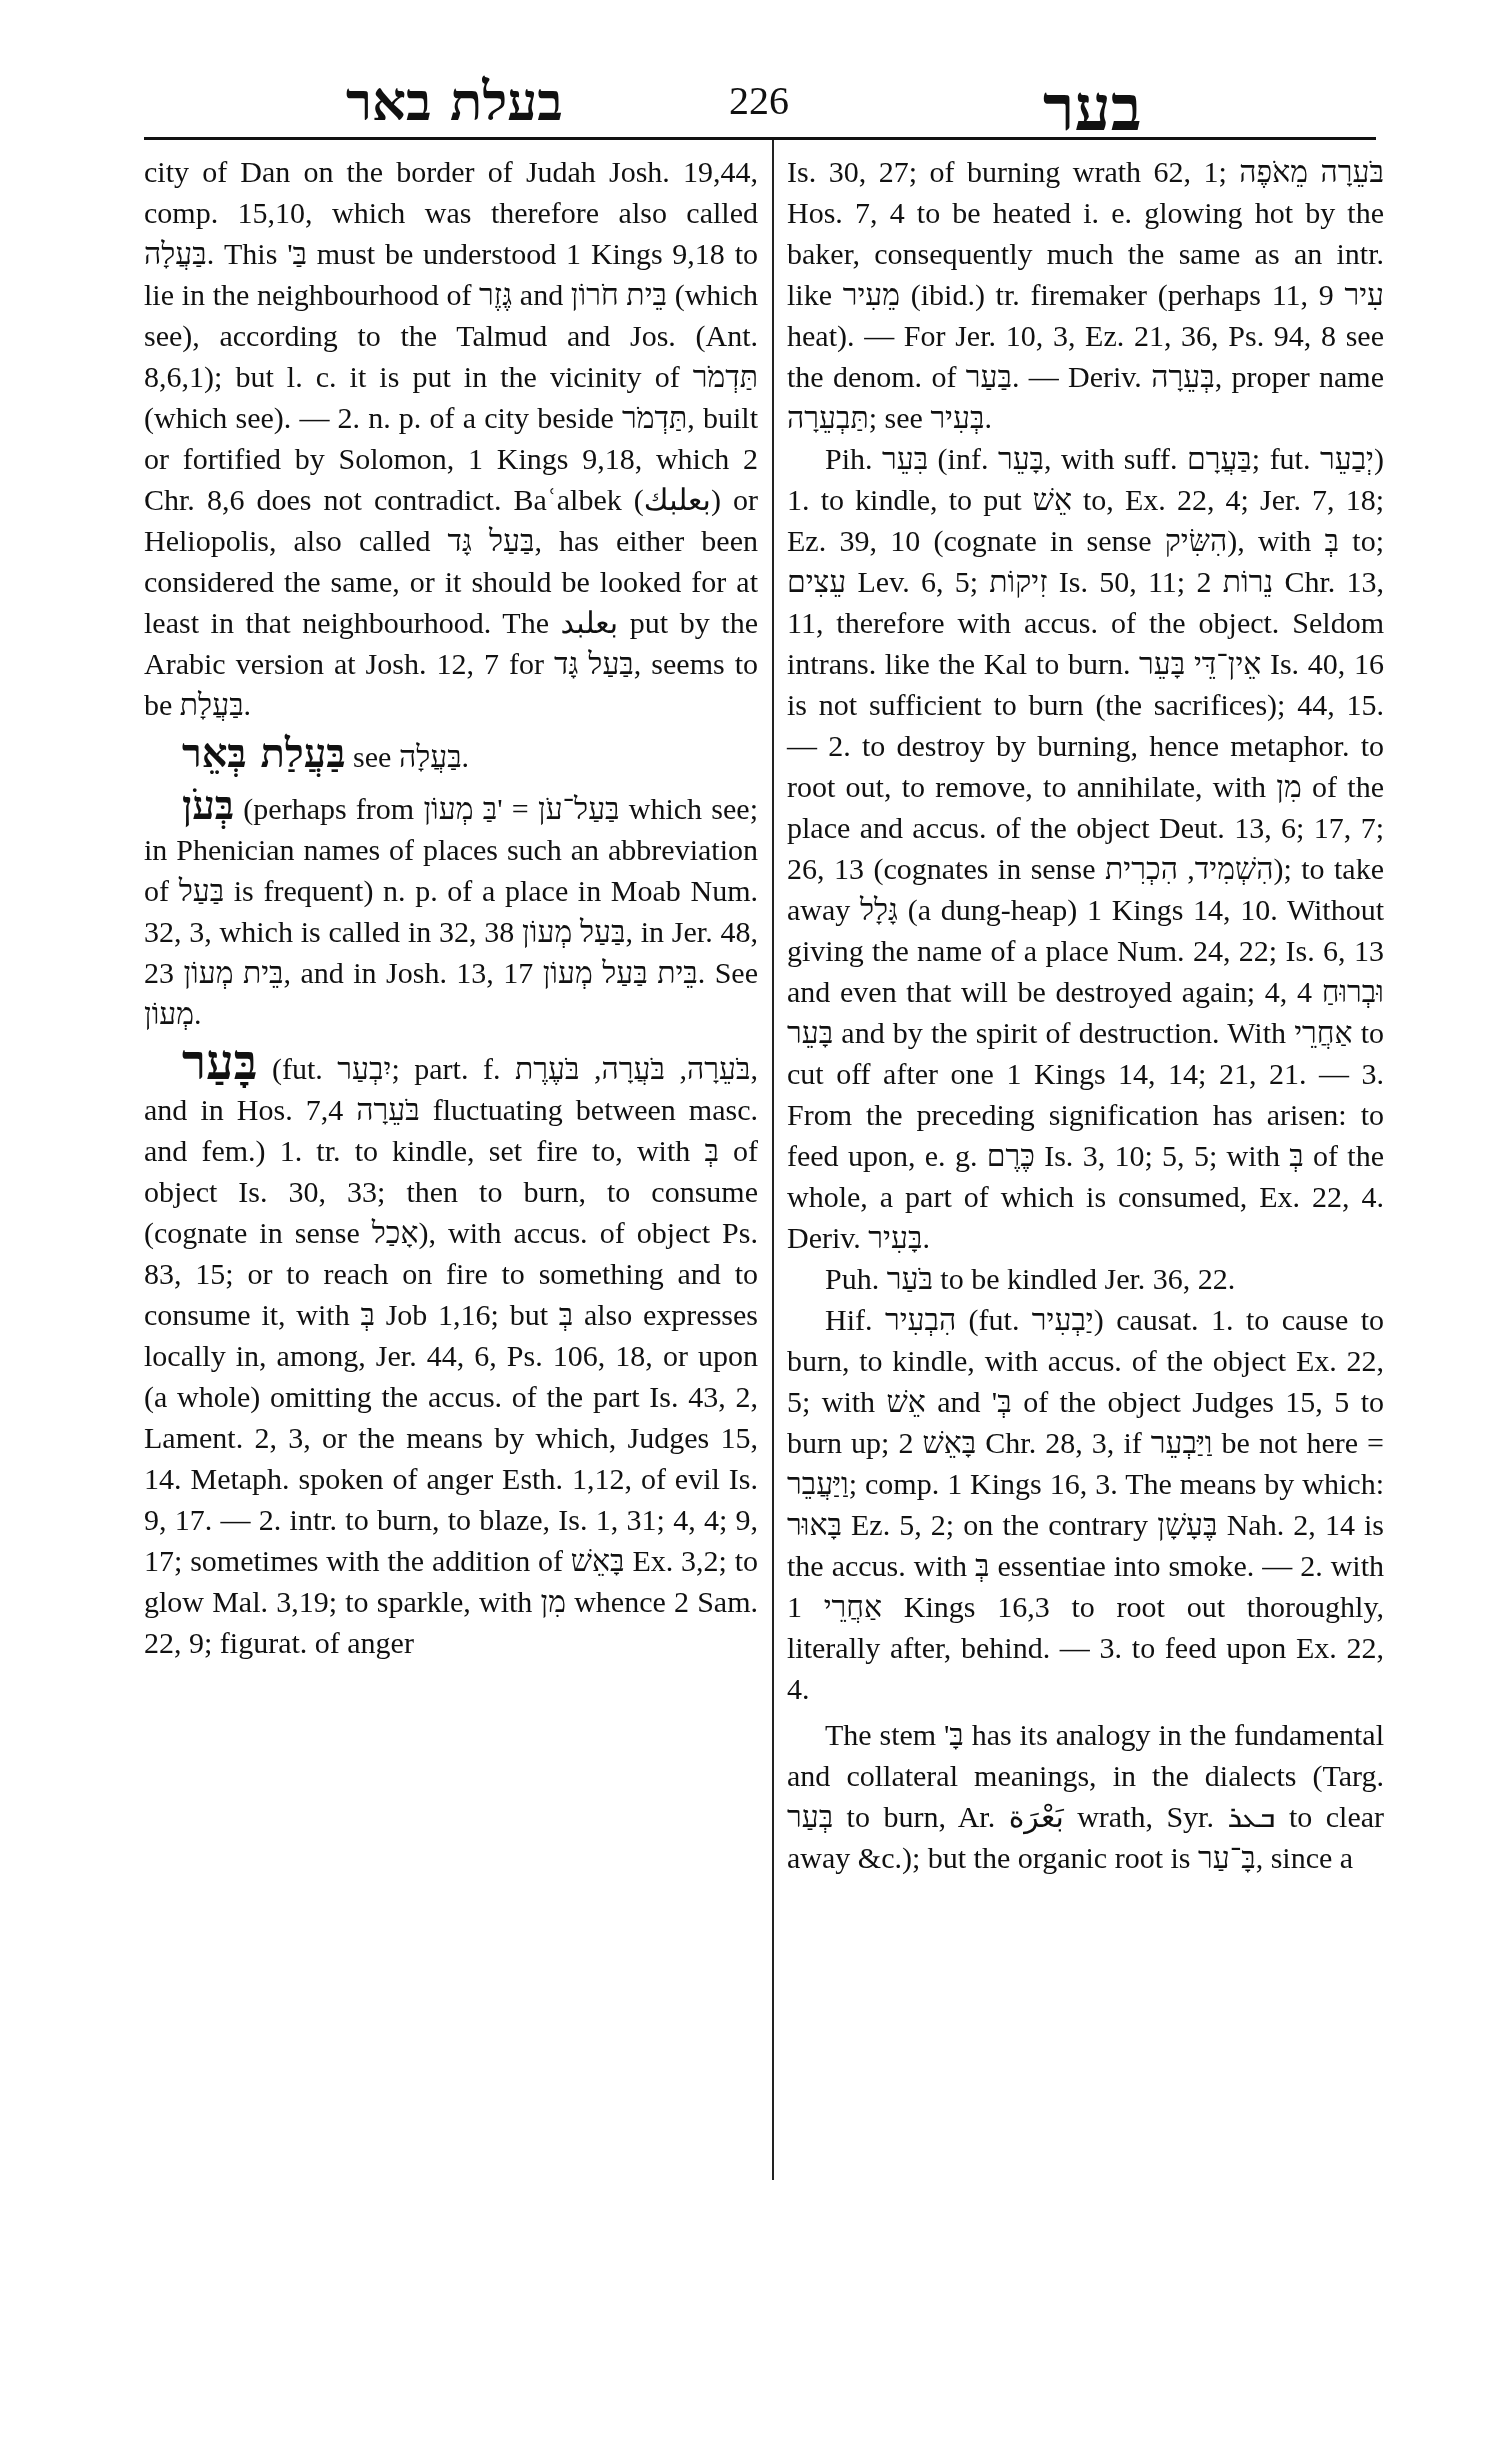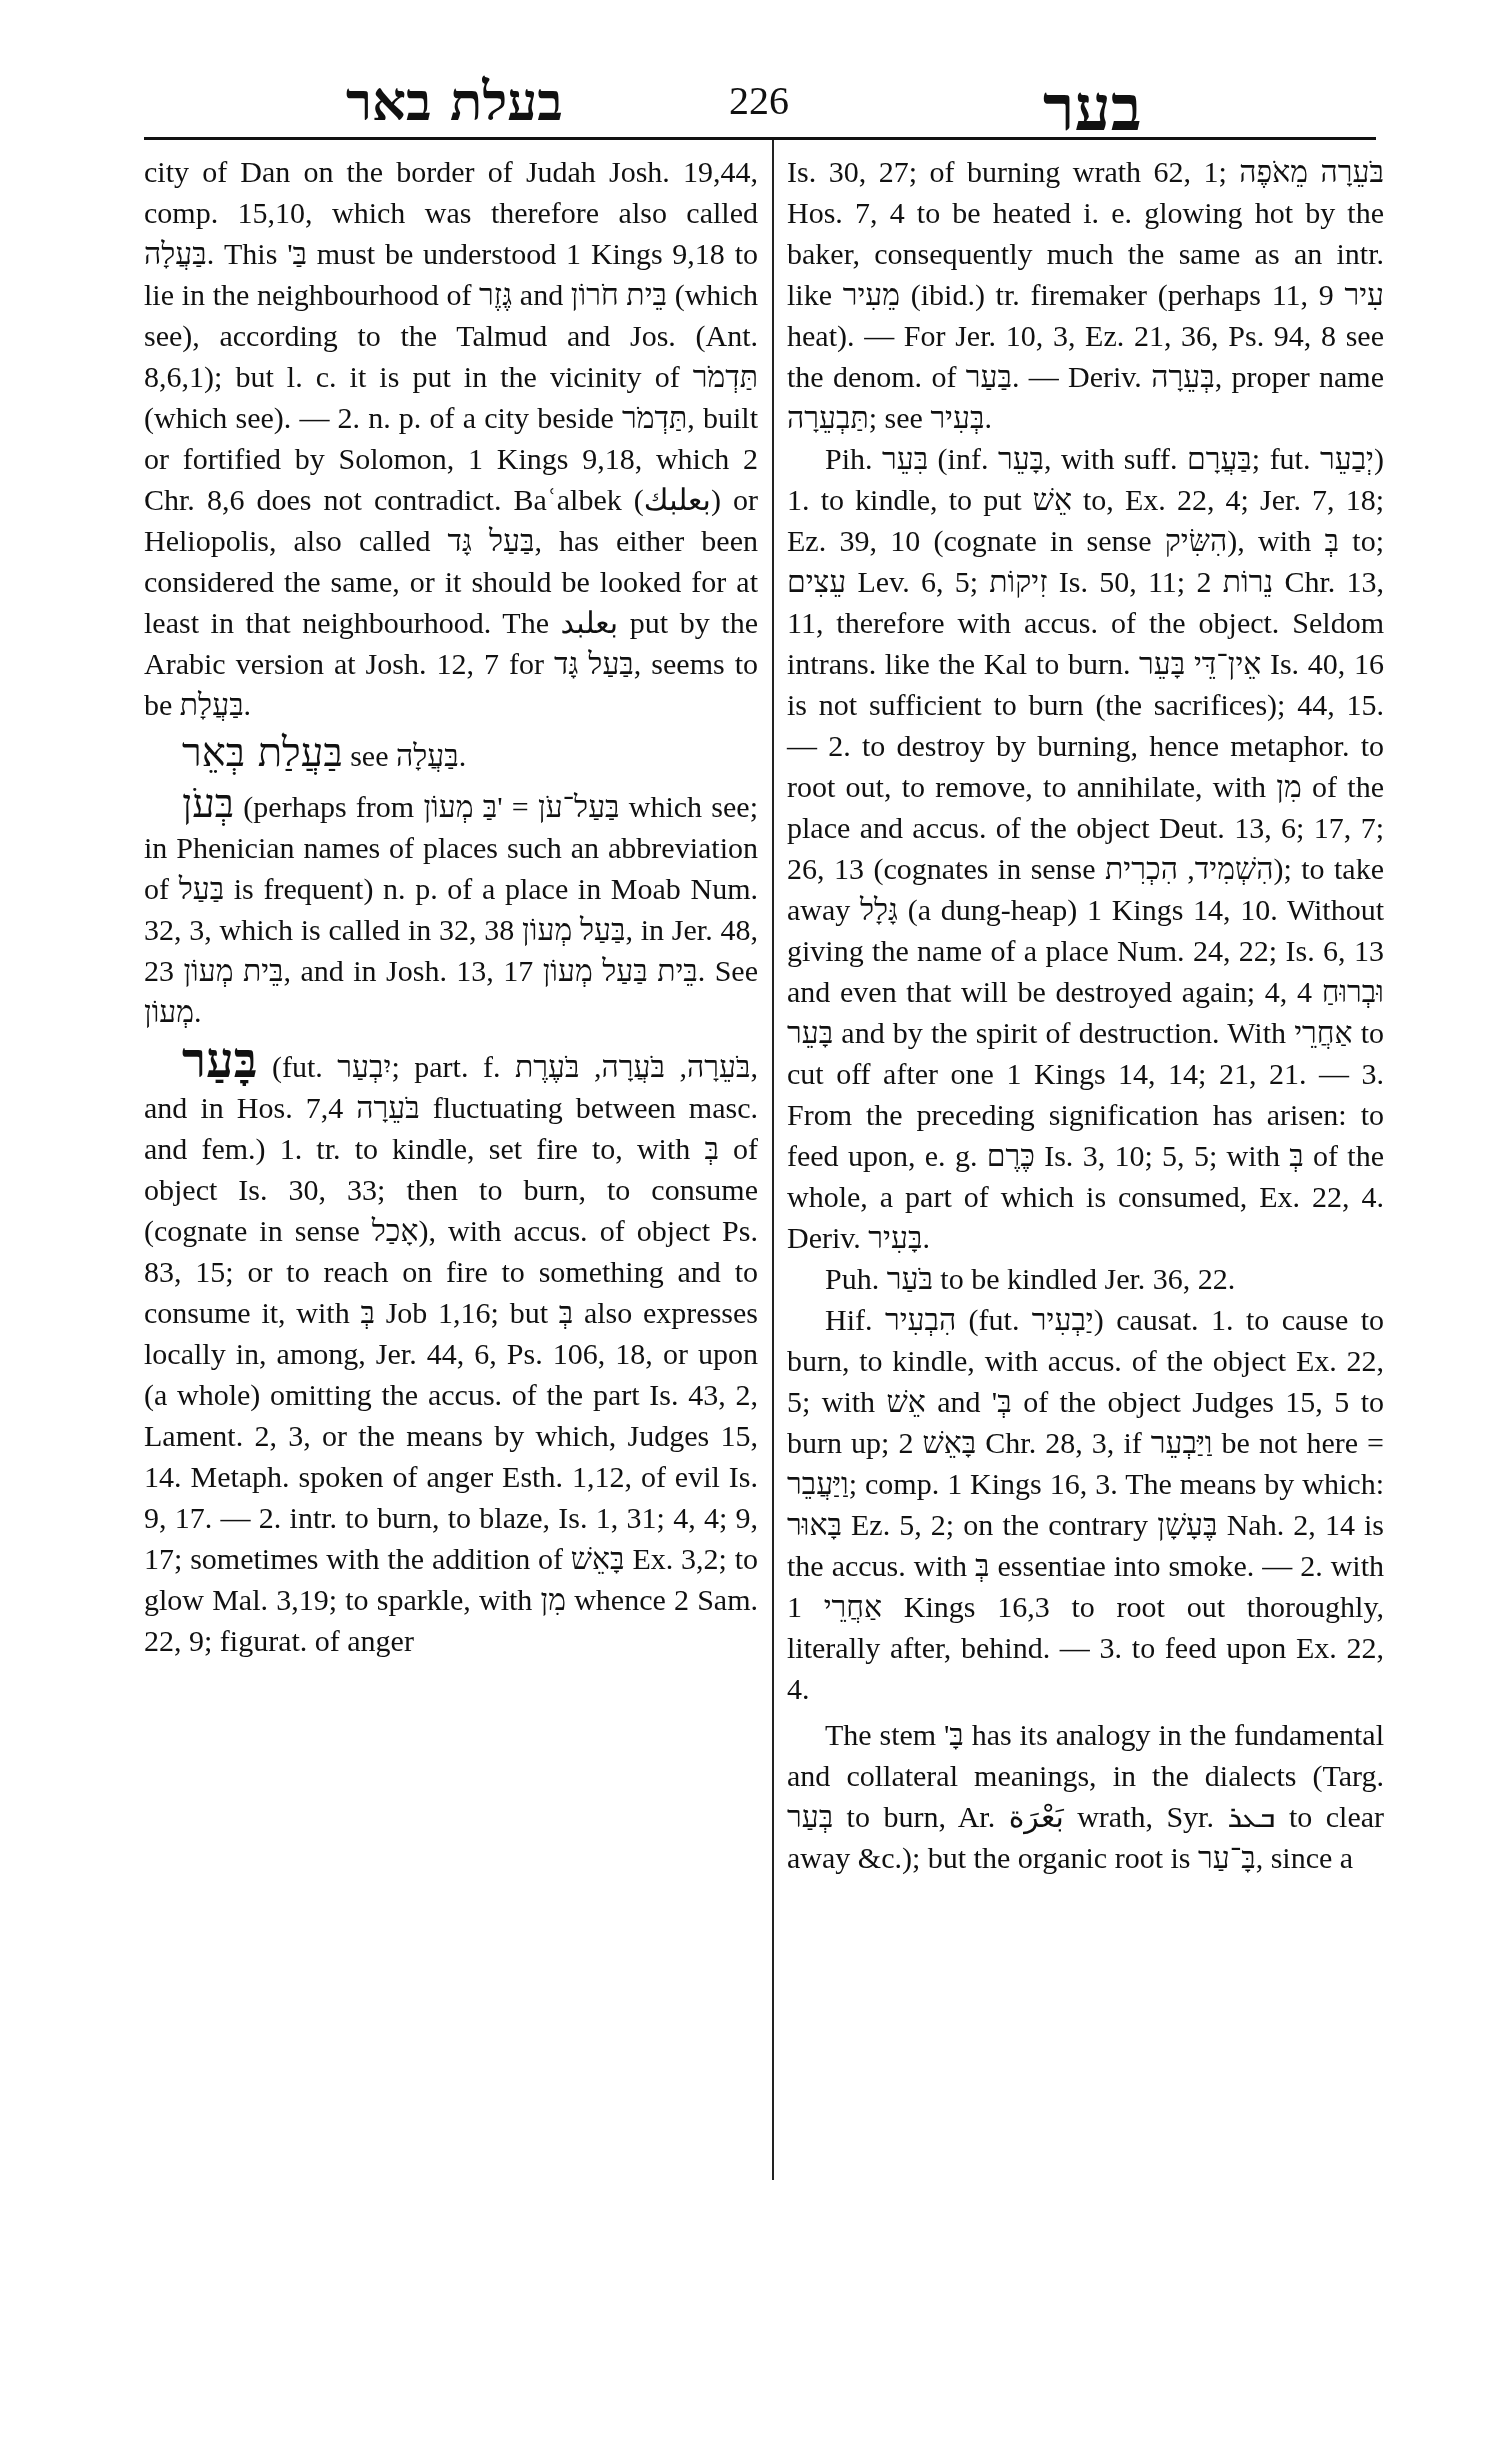--- a/index.html
+++ b/index.html
@@ -12,21 +12,21 @@
   .rh-right{ position:absolute; left:899px; top:0; font-size:64px; font-weight:bold; direction:rtl; font-family:"DejaVu Serif",serif; }
   .head-rule { position:absolute; top:137px; left:144px; width:1232px; height:2.7px; background:#111; }
   .col-rule { position:absolute; top:140px; left:772px; width:1.8px; height:2040px; background:#222; }
   .col { position:absolute; top:151px; font-size:30px; line-height:41px; text-align:justify; }
   .col-left { left:144px; width:614px; }
   .col-right { left:779px; width:597px;margin-left:8px; }
   .col p { margin:0; text-indent:0; }
   .col p.entry { text-indent:38px; margin-top:7.2px; }
   .col p.sub { text-indent:38px; }
   .he { font-family:"DejaVu Serif",serif; unicode-bidi:isolate; direction:rtl; }
-  .hw { font-size:40px; font-weight:normal; }
+  .hw { font-size:40px; font-weight:bold; }
   .hw-big { font-size:49px; font-weight:bold; }
 </style>
 </head>
 <body>
 
 <div class="page">
 
   <div class="running-head">
     <span class="rh-left">בעלת באר</span>
     <span class="rh-num">226</span>

